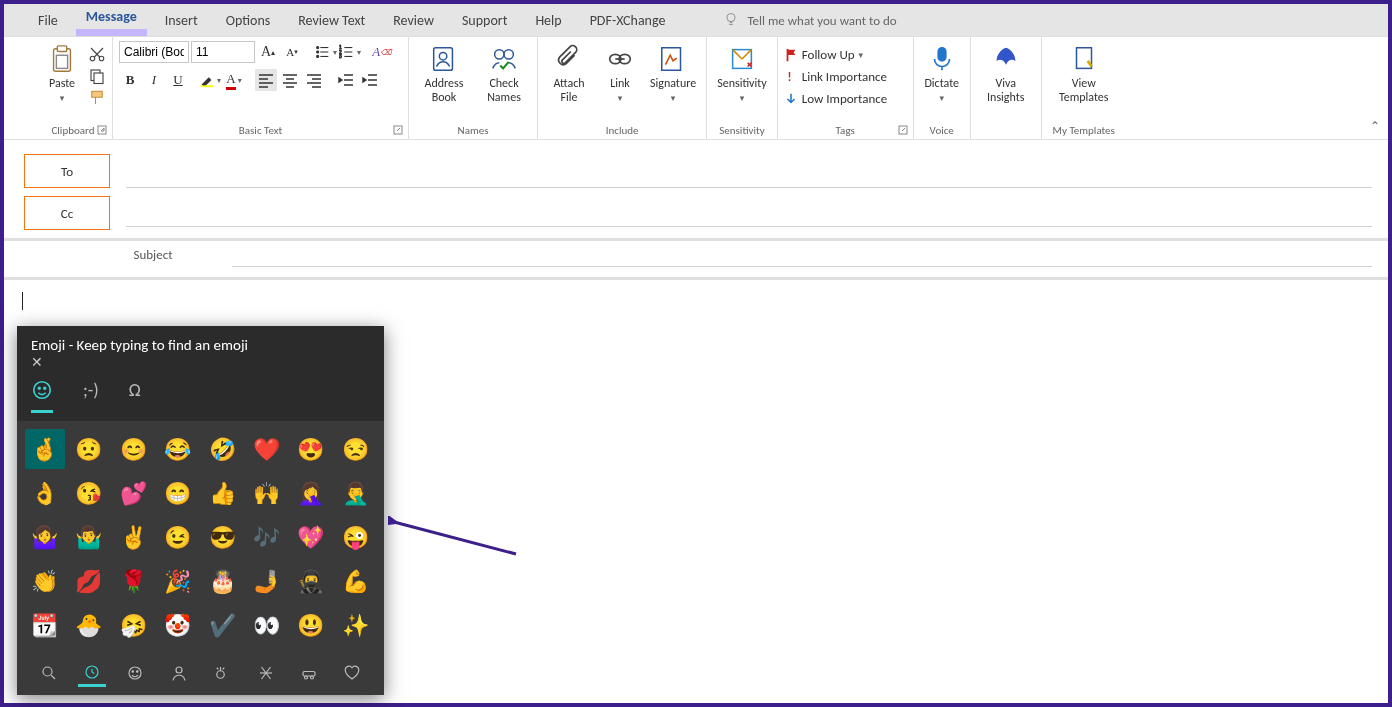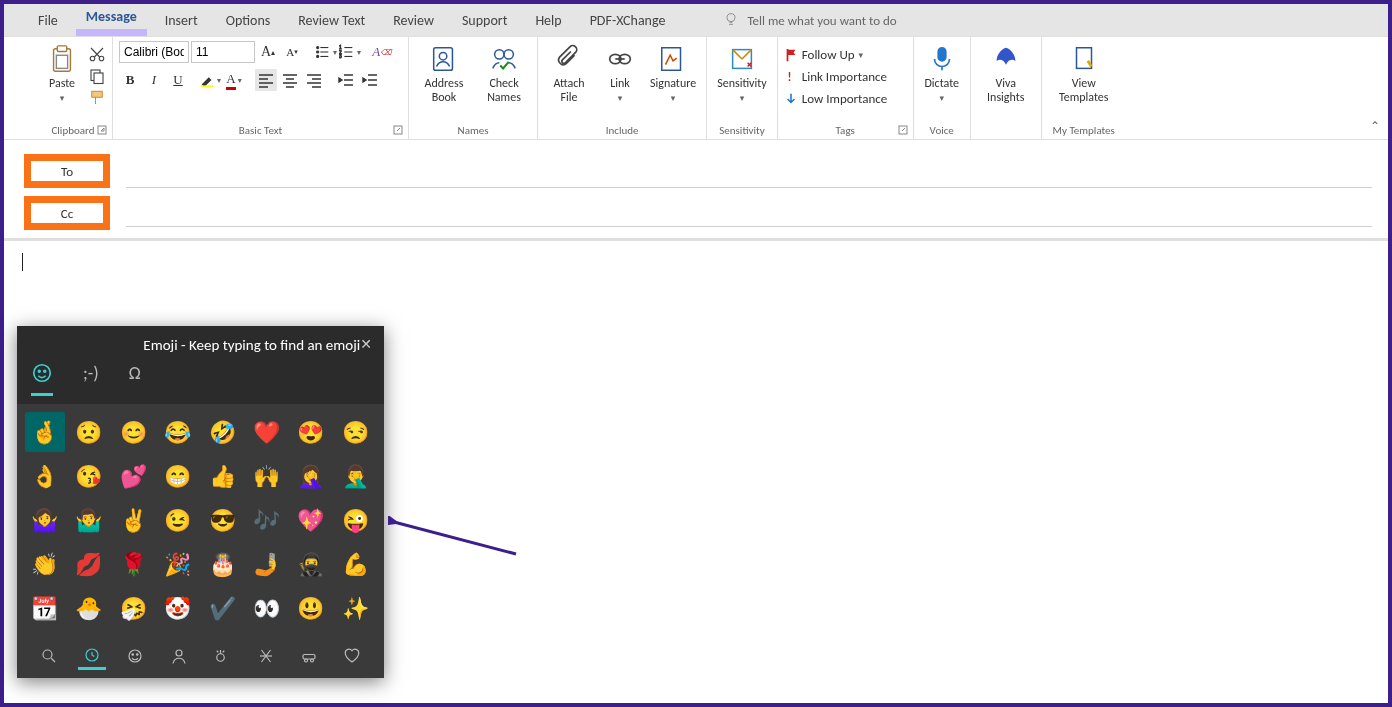--- a/index.html
+++ b/index.html
@@ -121,38 +121,38 @@
     border-bottom: 3px solid #e1dfdd;
   }
   .send-btn {
     width:64px; height:82px; border:1px solid #c8c6c4;
     display:flex; flex-direction:column; align-items:center; justify-content:center;
     gap:8px; cursor:pointer; font-size:13px; color:#333;
   }
   .send-btn svg{width:28px;height:20px;stroke:#444;fill:none;stroke-width:1.2;}
   .addr-col { display:flex; flex-direction:column; gap:8px; }
   .addr-btn {
-    width:86px; height:34px; border:7px solid #f97316; display:flex; align-items:center; justify-content:center;
+    width:86px; height:34px; border:1px solid #f97316; display:flex; align-items:center; justify-content:center;
     cursor:pointer; font-size:13px; color:#333;
   }
   .fields-col { flex:1; display:flex; flex-direction:column; gap:11px; padding-top:6px;}
   .field-line { border-bottom:1px solid #d0d0d0; height:28px; }
   .subject-row{display:flex;align-items:center;gap:36px;padding-top:4px;}
   .subject-label{font-size:13px;color:#555;width:86px;text-align:center;margin-left:86px;}
   .subject-input{flex:1;border:none;border-bottom:1px solid #d0d0d0;height:26px;outline:none;}
   .body-area { flex:1; padding:12px 18px; position:relative; }
   .cursor-bar { width:1px; height:18px; background:#222; }
   
   .emoji-panel {
     position:absolute; left:17px; top:326px;
     width:367px; background:#2b2b2b; color:#fff;
     box-shadow:0 4px 18px rgba(0,0,0,0.5);
     display:flex; flex-direction:column;
   }
-  .emoji-header{display:flex;justify-content:flex-end;align-items:flex-start;padding:10px 12px 8px 14px;font-size:15px;}
+  .emoji-header{display:flex;justify-content:flex-start;align-items:flex-start;padding:10px 12px 8px 14px;font-size:15px;flex-direction:column;}
   .emoji-close{cursor:pointer;color:#ccc;font-size:14px;}
   .emoji-tabs{display:flex;gap:30px;padding:0 14px 8px 14px;font-size:18px;color:#bbb;}
   .emoji-tab{cursor:pointer;padding-bottom:4px;}
   .emoji-tab.active{color:#3ad1d1;border-bottom:3px solid #3ad1d1;}
   .emoji-grid{background:#3a3a3a;padding:8px 8px;display:grid;grid-template-columns:repeat(8,1fr);gap:4px;justify-items:center;}
   .emoji-cell{width:40px;height:40px;display:flex;align-items:center;justify-content:center;font-size:22px;cursor:pointer;border-radius:2px;}
   .emoji-cell.selected{background:#006666;}
   .emoji-cats{display:flex;justify-content:space-around;padding:6px 10px 8px 10px;background:#3a3a3a;color:#bbb;}
   .cat-item{cursor:pointer;width:28px;height:28px;display:flex;align-items:center;justify-content:center;}
   .cat-item.active{color:#3ad1d1;border-bottom:3px solid #3ad1d1;}
@@ -479,20 +479,24 @@
           <span>To</span>
         </div>
       <div class="addr-btn">
           <span>Cc</span>
         </div>
     </div>
     <div class="fields-col">
       <div class="field-line"></div>
       <div class="field-line"></div>
     </div>
+  </div>
+  <div class="subject-row" style="padding:0 16px 10px 20px;border-bottom:3px solid #e1dfdd;">
+    <div class="subject-label">Subject</div>
+    <input class="subject-input" style="">
   </div>
 
   <div class="body-area">
     <div class="cursor-bar"></div>
   </div>
 </div>
 
 <div class="emoji-panel">
   <div class="emoji-header">
     <span>Emoji - Keep typing to find an emoji</span>

